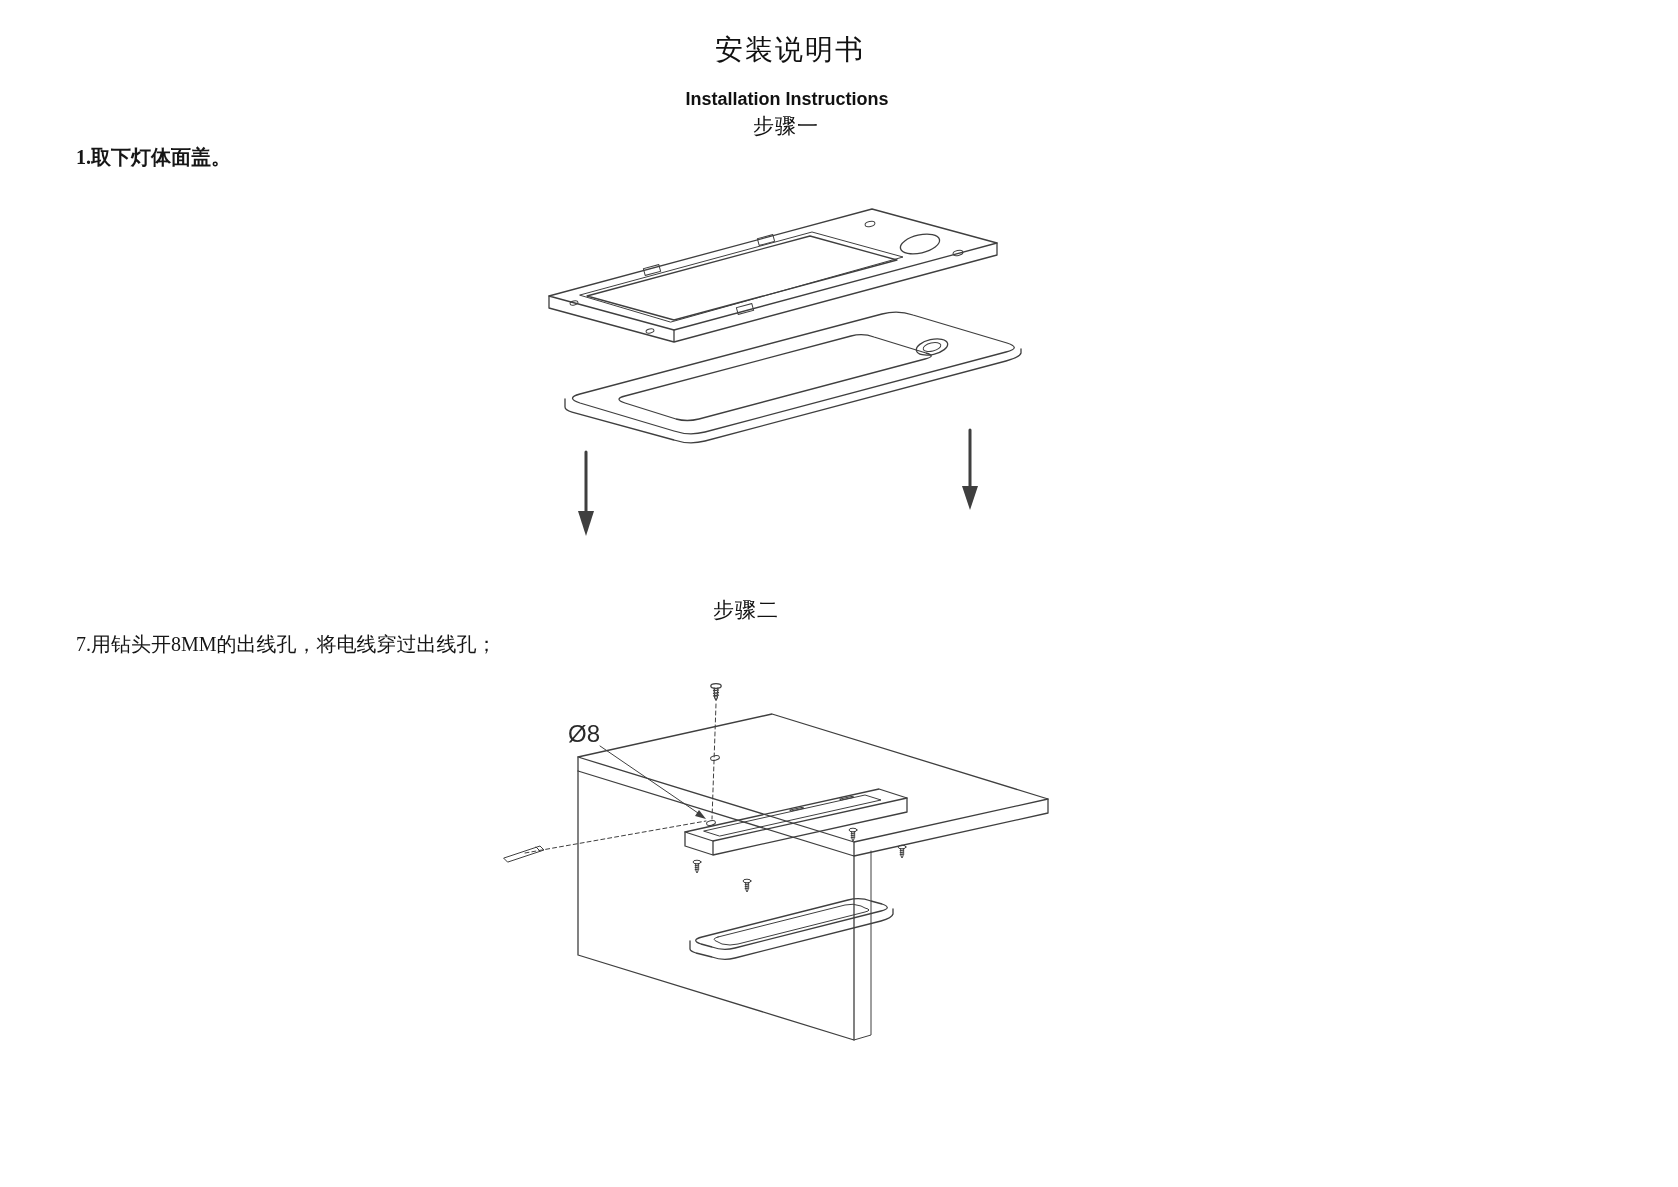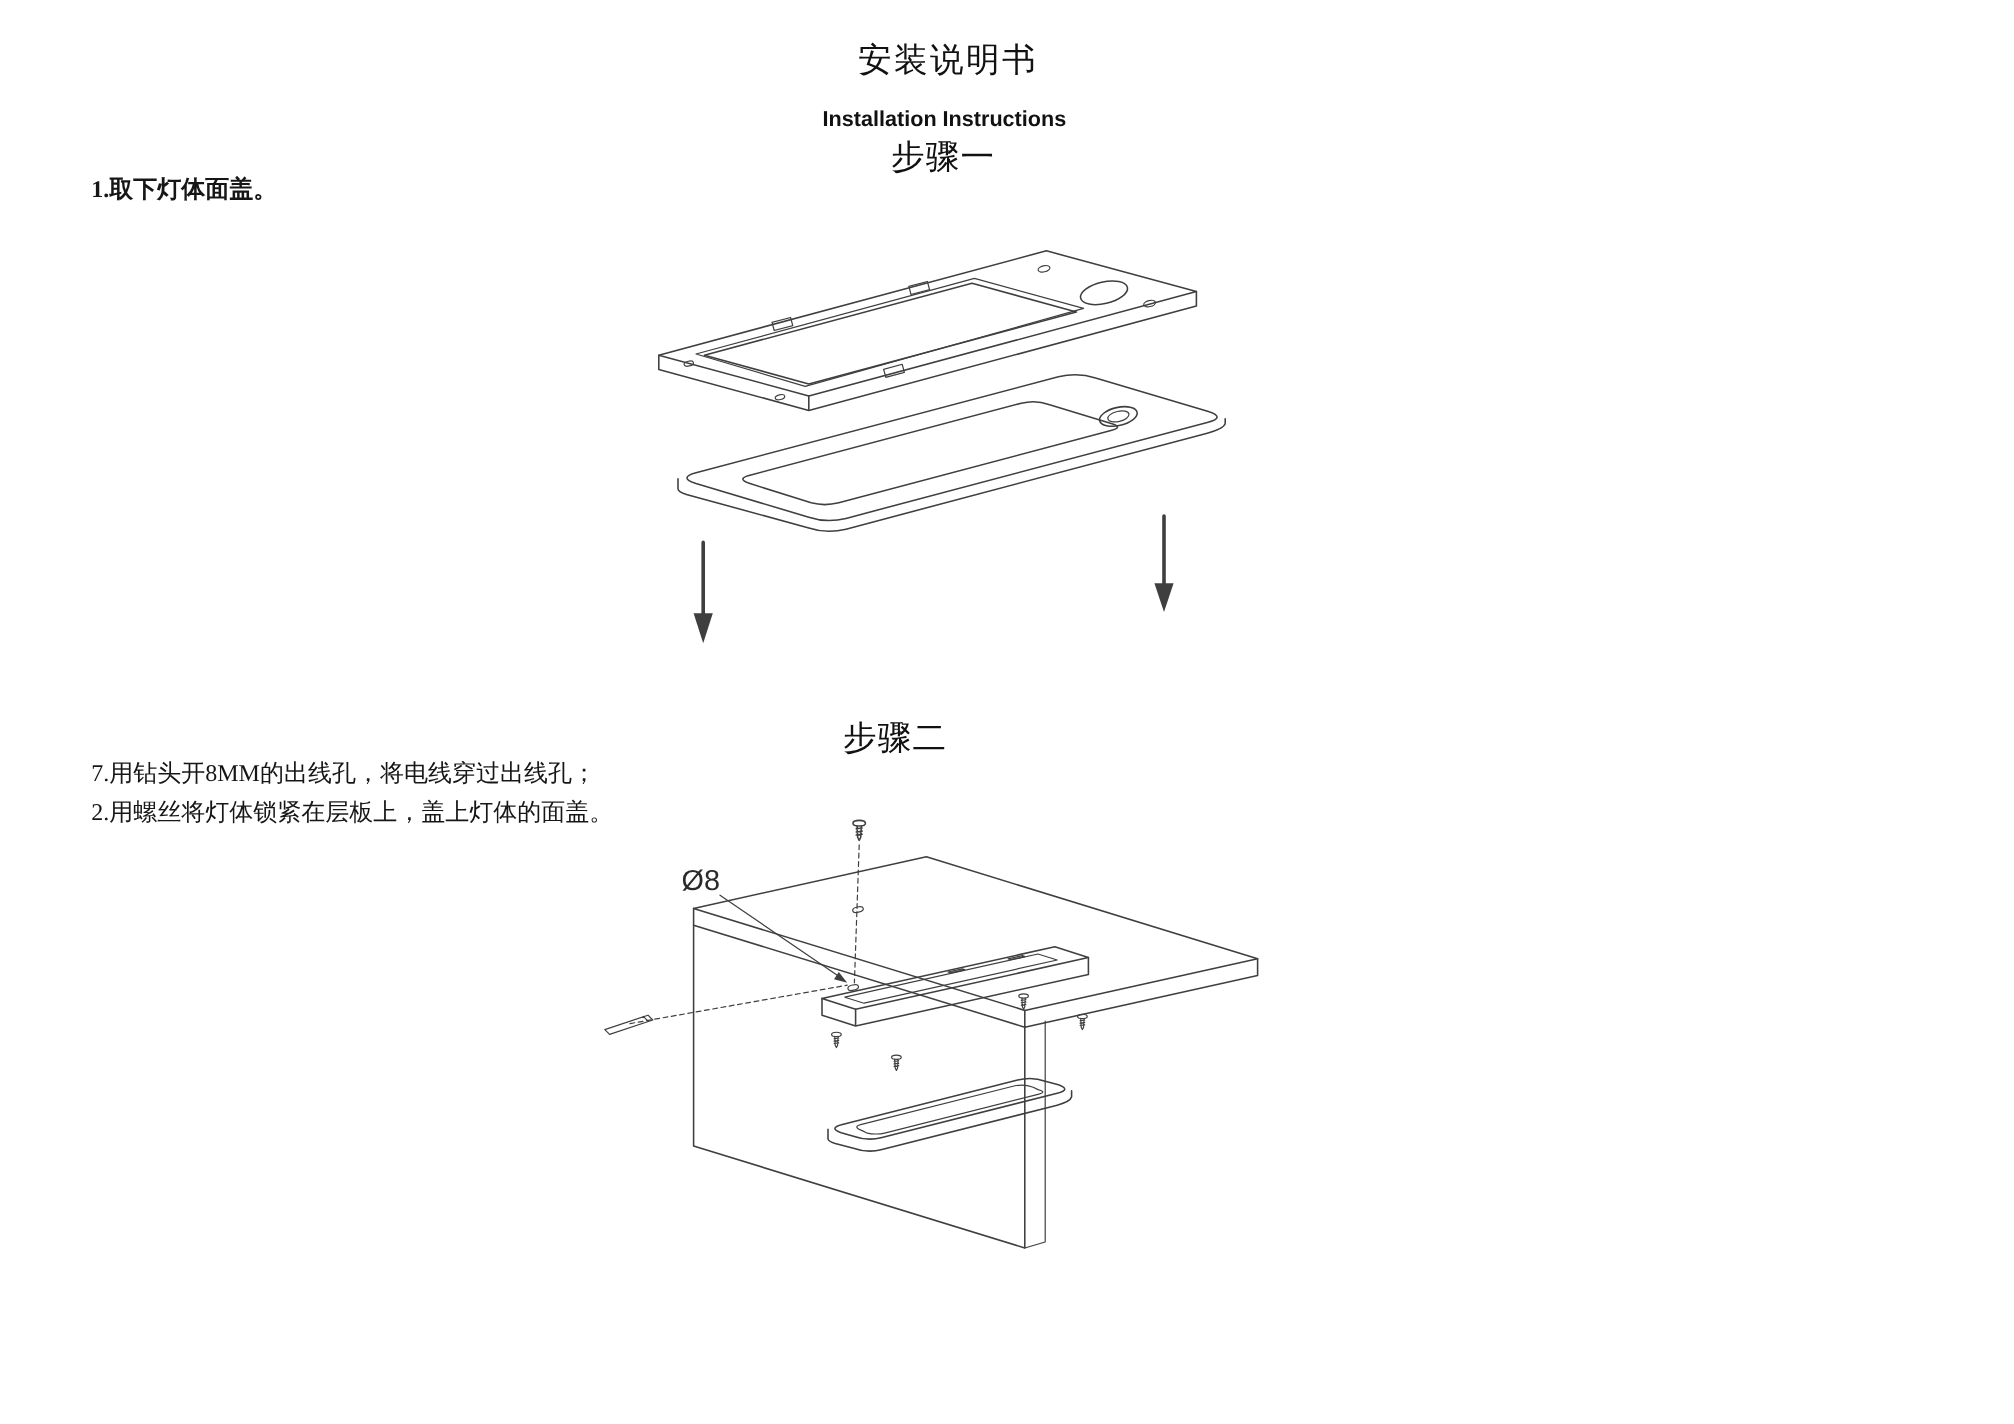--- a/index.html
+++ b/index.html
@@ -9,21 +9,21 @@
     height: 1187px;
     background: #ffffff;
     overflow: hidden;
     font-family: "Liberation Sans", "DejaVu Sans", sans-serif;
     color: #111111;
   }
   .abs { position: absolute; margin: 0; white-space: nowrap; }
   .centered { transform: translateX(-50%); }
   .title-zh { left: 790px; top: 31px; font-size: 28px; font-weight: 500; letter-spacing: 2px; }
   .title-en { left: 787px; top: 69px; font-size: 18px; font-weight: 700; margin-top: 20px; }
-  .step-heading { font-size: 28px; font-weight: 500; letter-spacing: 1px; }
+  .step-heading { font-size: 21px; font-weight: 500; letter-spacing: 1px; }
   .step1-heading { left: 786px; top: 112px; }
   .step2-heading { left: 746px; top: 596px; }
   .body-text { font-family: "Liberation Serif", "DejaVu Serif", serif; font-size: 20px; color: #161616; }
   .s1-l1 { left: 76px; top: 144px; font-weight: bold; }
   .s2-l1 { left: 76px; top: 631px; }
   .s2-l2 { left: 76px; top: 663px; }
   .drawing-layer { position: absolute; left: 0; top: 0; }
   .draw { fill: none; stroke: #3f3f3f; stroke-width: 1.3; stroke-linejoin: round; stroke-linecap: round; }
   .thin { stroke-width: 1; }
   .dashed { stroke-dasharray: 4 3; }
@@ -37,21 +37,20 @@
 <div class="page">
 
   <h1 class="abs centered title-zh">安装说明书</h1>
   <h2 class="abs centered title-en">Installation Instructions</h2>
 
   <h3 class="abs centered step-heading step1-heading">步骤一</h3>
   <p class="abs body-text s1-l1">1.取下灯体面盖。</p>
 
   <h3 class="abs centered step-heading step2-heading">步骤二</h3>
   <p class="abs body-text s2-l1">7.用钻头开8MM的出线孔，将电线穿过出线孔；</p>
-  <p class="abs body-text s2-l2">2.用螺丝将灯体锁紧在层板上，盖上灯体的面盖。</p>
 
   <svg class="drawing-layer" width="1678" height="1187" viewBox="0 0 1678 1187" xmlns="http://www.w3.org/2000/svg">
     <defs>
       <g id="screw">
         <ellipse cx="0" cy="0" rx="4" ry="1.8" class="draw thin"></ellipse>
         <path class="draw thin" d="M-1.4,1.6 L-1,9 L0,11 L1,9 L1.4,1.6 M-1.9,3.6 L1.9,3.1 M-1.9,5.6 L1.9,5.1 M-1.9,7.6 L1.9,7.1"></path>
       </g>
     </defs>
 
     <g>

